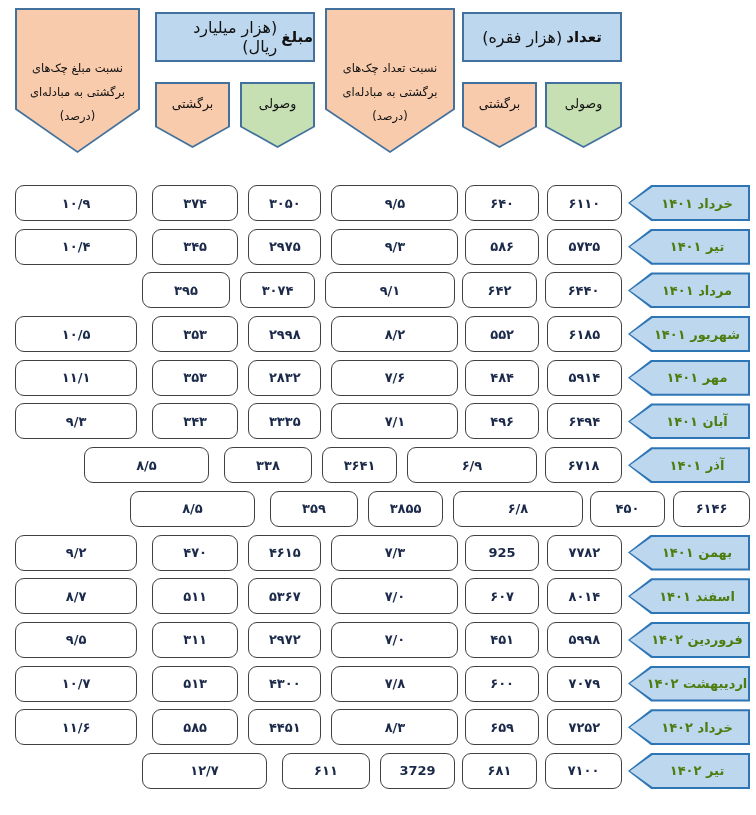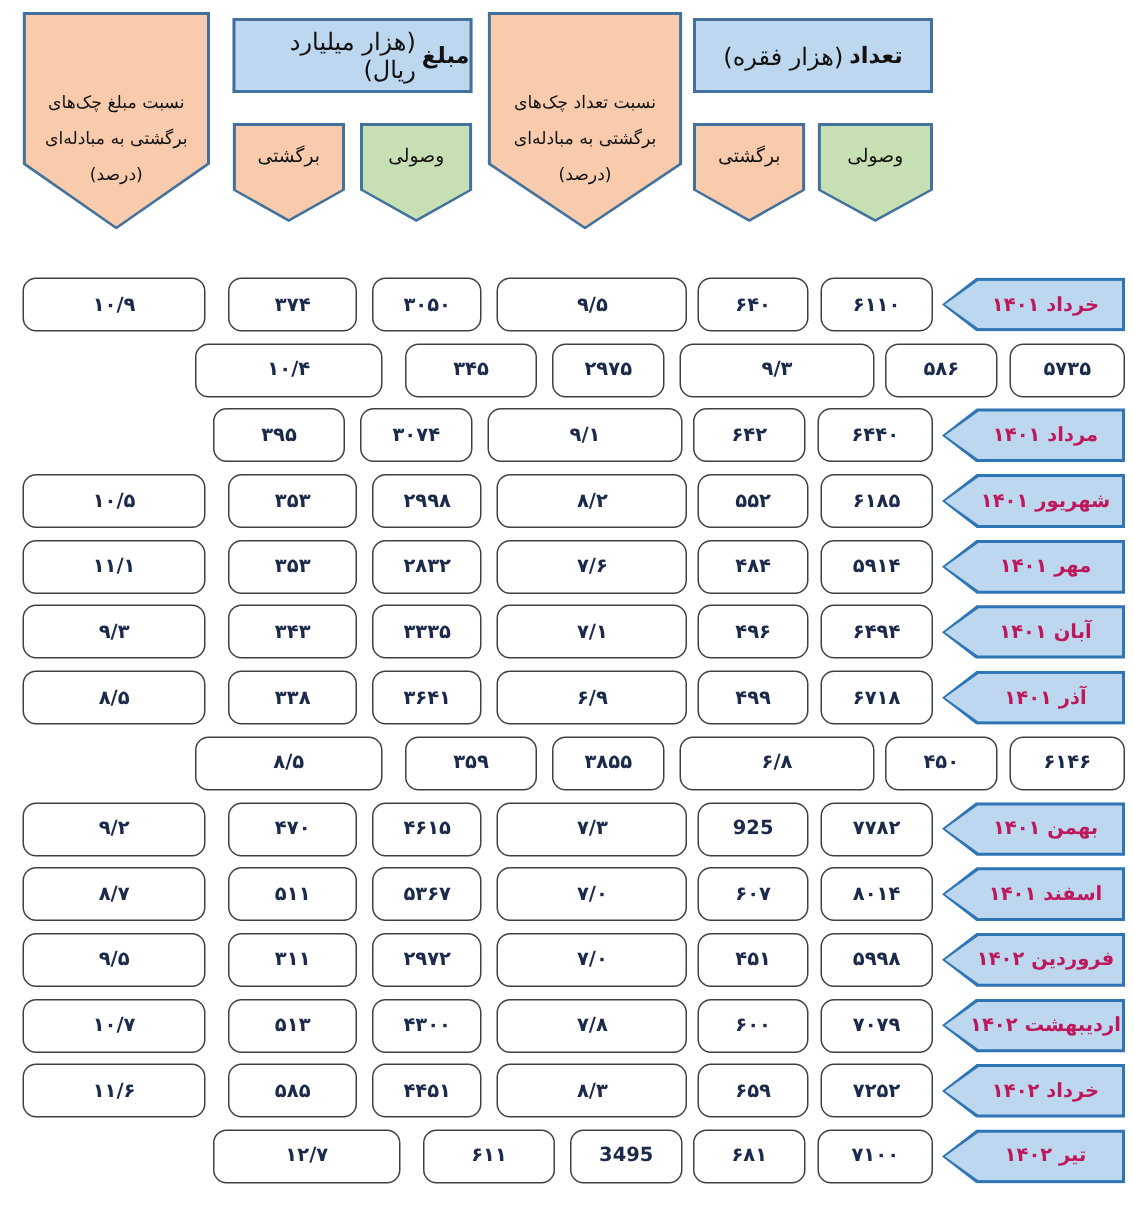--- a/index.html
+++ b/index.html
@@ -37,21 +37,21 @@
   .w-ac{width:75px;margin-inline-end:10px;}
   .w-ab{width:88px;margin-inline-end:15px;}
   .w-ar{width:125px;}
 
   .month-tab{position:relative;width:122px;height:36px;margin-inline-end:6px;flex:none;}
   .month-tab .bg{position:absolute;inset:0;background:#2E75B6;
     clip-path:polygon(100% 0,19% 0,0 50%,19% 100%,100% 100%);}
   .month-tab .fg{position:absolute;inset:2px;background:#BDD7EE;
     clip-path:polygon(100% 0,19% 0,0 50%,19% 100%,100% 100%);}
   .month-tab .label{position:absolute;inset:0;display:flex;align-items:center;
-    justify-content:center;padding-left:16px;font-weight:bold;font-size:13px;color:#be185d;}
+    justify-content:center;padding-left:16px;font-weight:bold;font-size:13px;color:#4d7c0f;}
 </style>
 </head>
 <body>
 
 <div id="app">
 
   <div class="abs arrow" style="left:15px;top:8px;width:125px;height:145px;">
     <div class="bg"></div>
     <div class="fg"></div>
     <div class="label">نسبت مبلغ چک‌های برگشتی به مبادله‌ای (درصد)</div>
@@ -102,20 +102,25 @@
       </div>
       <div class="cell w-cc">۶۱۱۰</div>
       <div class="cell w-cb">۶۴۰</div>
       <div class="cell w-cr">۹/۵</div>
       <div class="cell w-ac">۳۰۵۰</div>
       <div class="cell w-ab">۳۷۴</div>
       <div class="cell w-ar">۱۰/۹</div>
     </div>
 
     <div class="row">
+      <div class="month-tab">
+        <div class="bg"></div>
+        <div class="fg"></div>
+        <div class="label">تیر ۱۴۰۱</div>
+      </div>
       <div class="cell w-cc">۵۷۳۵</div>
       <div class="cell w-cb">۵۸۶</div>
       <div class="cell w-cr">۹/۳</div>
       <div class="cell w-ac">۲۹۷۵</div>
       <div class="cell w-ab">۳۴۵</div>
       <div class="cell w-ar">۱۰/۴</div>
     </div>
 
     <div class="row">
       <div class="month-tab">
@@ -172,21 +177,20 @@
       <div class="cell w-ar">۹/۳</div>
     </div>
 
     <div class="row">
       <div class="month-tab">
         <div class="bg"></div>
         <div class="fg"></div>
         <div class="label">آذر ۱۴۰۱</div>
       </div>
       <div class="cell w-cc">۶۷۱۸</div>
-      <div class="cell w-cb">۴۹۹</div>
       <div class="cell w-cr">۶/۹</div>
       <div class="cell w-ac">۳۶۴۱</div>
       <div class="cell w-ab">۳۳۸</div>
       <div class="cell w-ar">۸/۵</div>
     </div>
 
     <div class="row">
       <div class="cell w-cc">۶۱۴۶</div>
       <div class="cell w-cb">۴۵۰</div>
       <div class="cell w-cr">۶/۸</div>
@@ -266,19 +270,19 @@
     </div>
 
     <div class="row">
       <div class="month-tab">
         <div class="bg"></div>
         <div class="fg"></div>
         <div class="label">تیر ۱۴۰۲</div>
       </div>
       <div class="cell w-cc">۷۱۰۰</div>
       <div class="cell w-cb">۶۸۱</div>
-      <div class="cell w-ac">3495</div>
+      <div class="cell w-ac">3729</div>
       <div class="cell w-ab">۶۱۱</div>
       <div class="cell w-ar">۱۲/۷</div>
     </div>
   </div>
 
 </div>
 
 </body></html>

